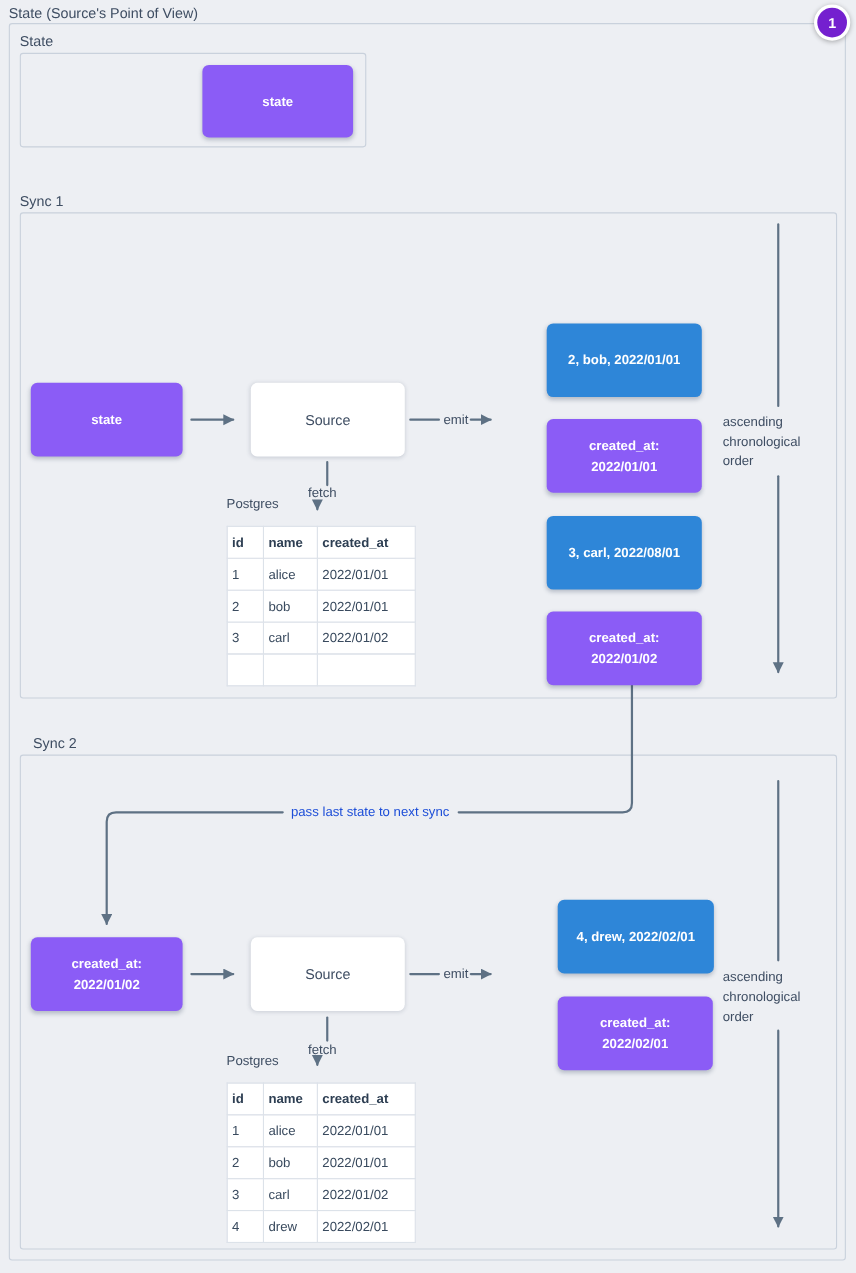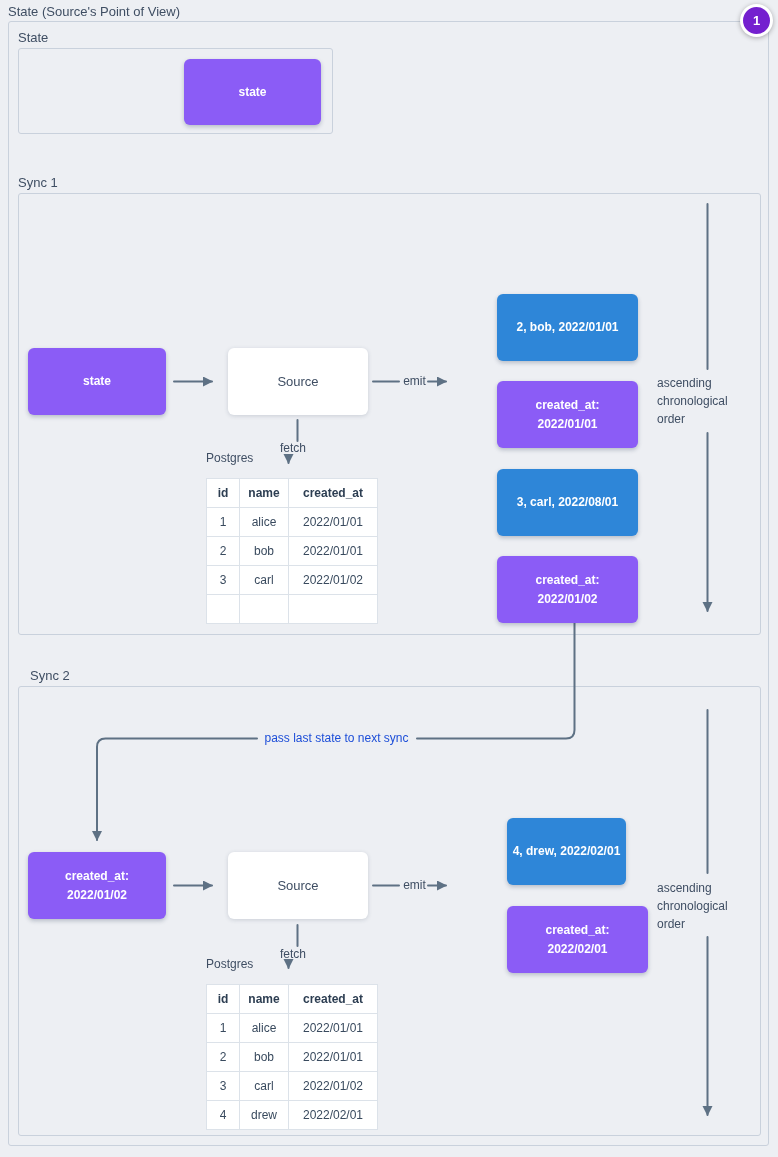--- a/index.html
+++ b/index.html
@@ -33,21 +33,21 @@
     position:absolute;left:740px;top:4px;width:33px;height:33px;border-radius:50%;
     background:#ffffff;box-shadow:0 1px 5px rgba(0,0,0,.3);
     display:flex;align-items:center;justify-content:center;z-index:5;
   }
   .badge-inner{
     width:27px;height:27px;border-radius:50%;background:#7420cf;color:#fff;
     font-size:13px;font-weight:bold;display:flex;align-items:center;justify-content:center;
   }
   .db-table{position:absolute;border-collapse:collapse;font-size:12px;color:#394a5e;table-layout:fixed;}
   .db-table th,.db-table td{
-    border:1px solid #dce2e9;background:#ffffff;height:28px;text-align:center;
+    border:1px solid #dce2e9;background:#ffffff;height:28px;text-align:left;
     padding:0 4px;overflow:hidden;white-space:nowrap;
   }
   .db-table th{font-weight:bold;color:#2d3e52;}
   svg.overlay{position:absolute;left:0;top:0;pointer-events:none;}
 </style>
 </head>
 <body>
 
 <div class="canvas">
 
@@ -176,21 +176,21 @@
     <span>created_at:</span>
     <span>2022/01/02</span>
   </div>
 
   <div class="node" style="left:228px;top:852px;">
     <span>Source</span>
   </div>
 
   <div class="small" style="left:400px;top:878px;width:29px;text-align:center;">emit</div>
 
-  <div class="chip record" style="left:507px;top:818px;width:119px;">
+  <div class="chip record" style="left:507px;top:818px;width:142px;">
     <span>4, drew, 2022/02/01</span>
   </div>
   <div class="chip state" style="left:507px;top:906px;width:141px;">
     <span>created_at:</span>
     <span>2022/02/01</span>
   </div>
 
   <div class="note" style="left:657px;top:879px;">
     <div>ascending</div>
     <div>chronological</div>

